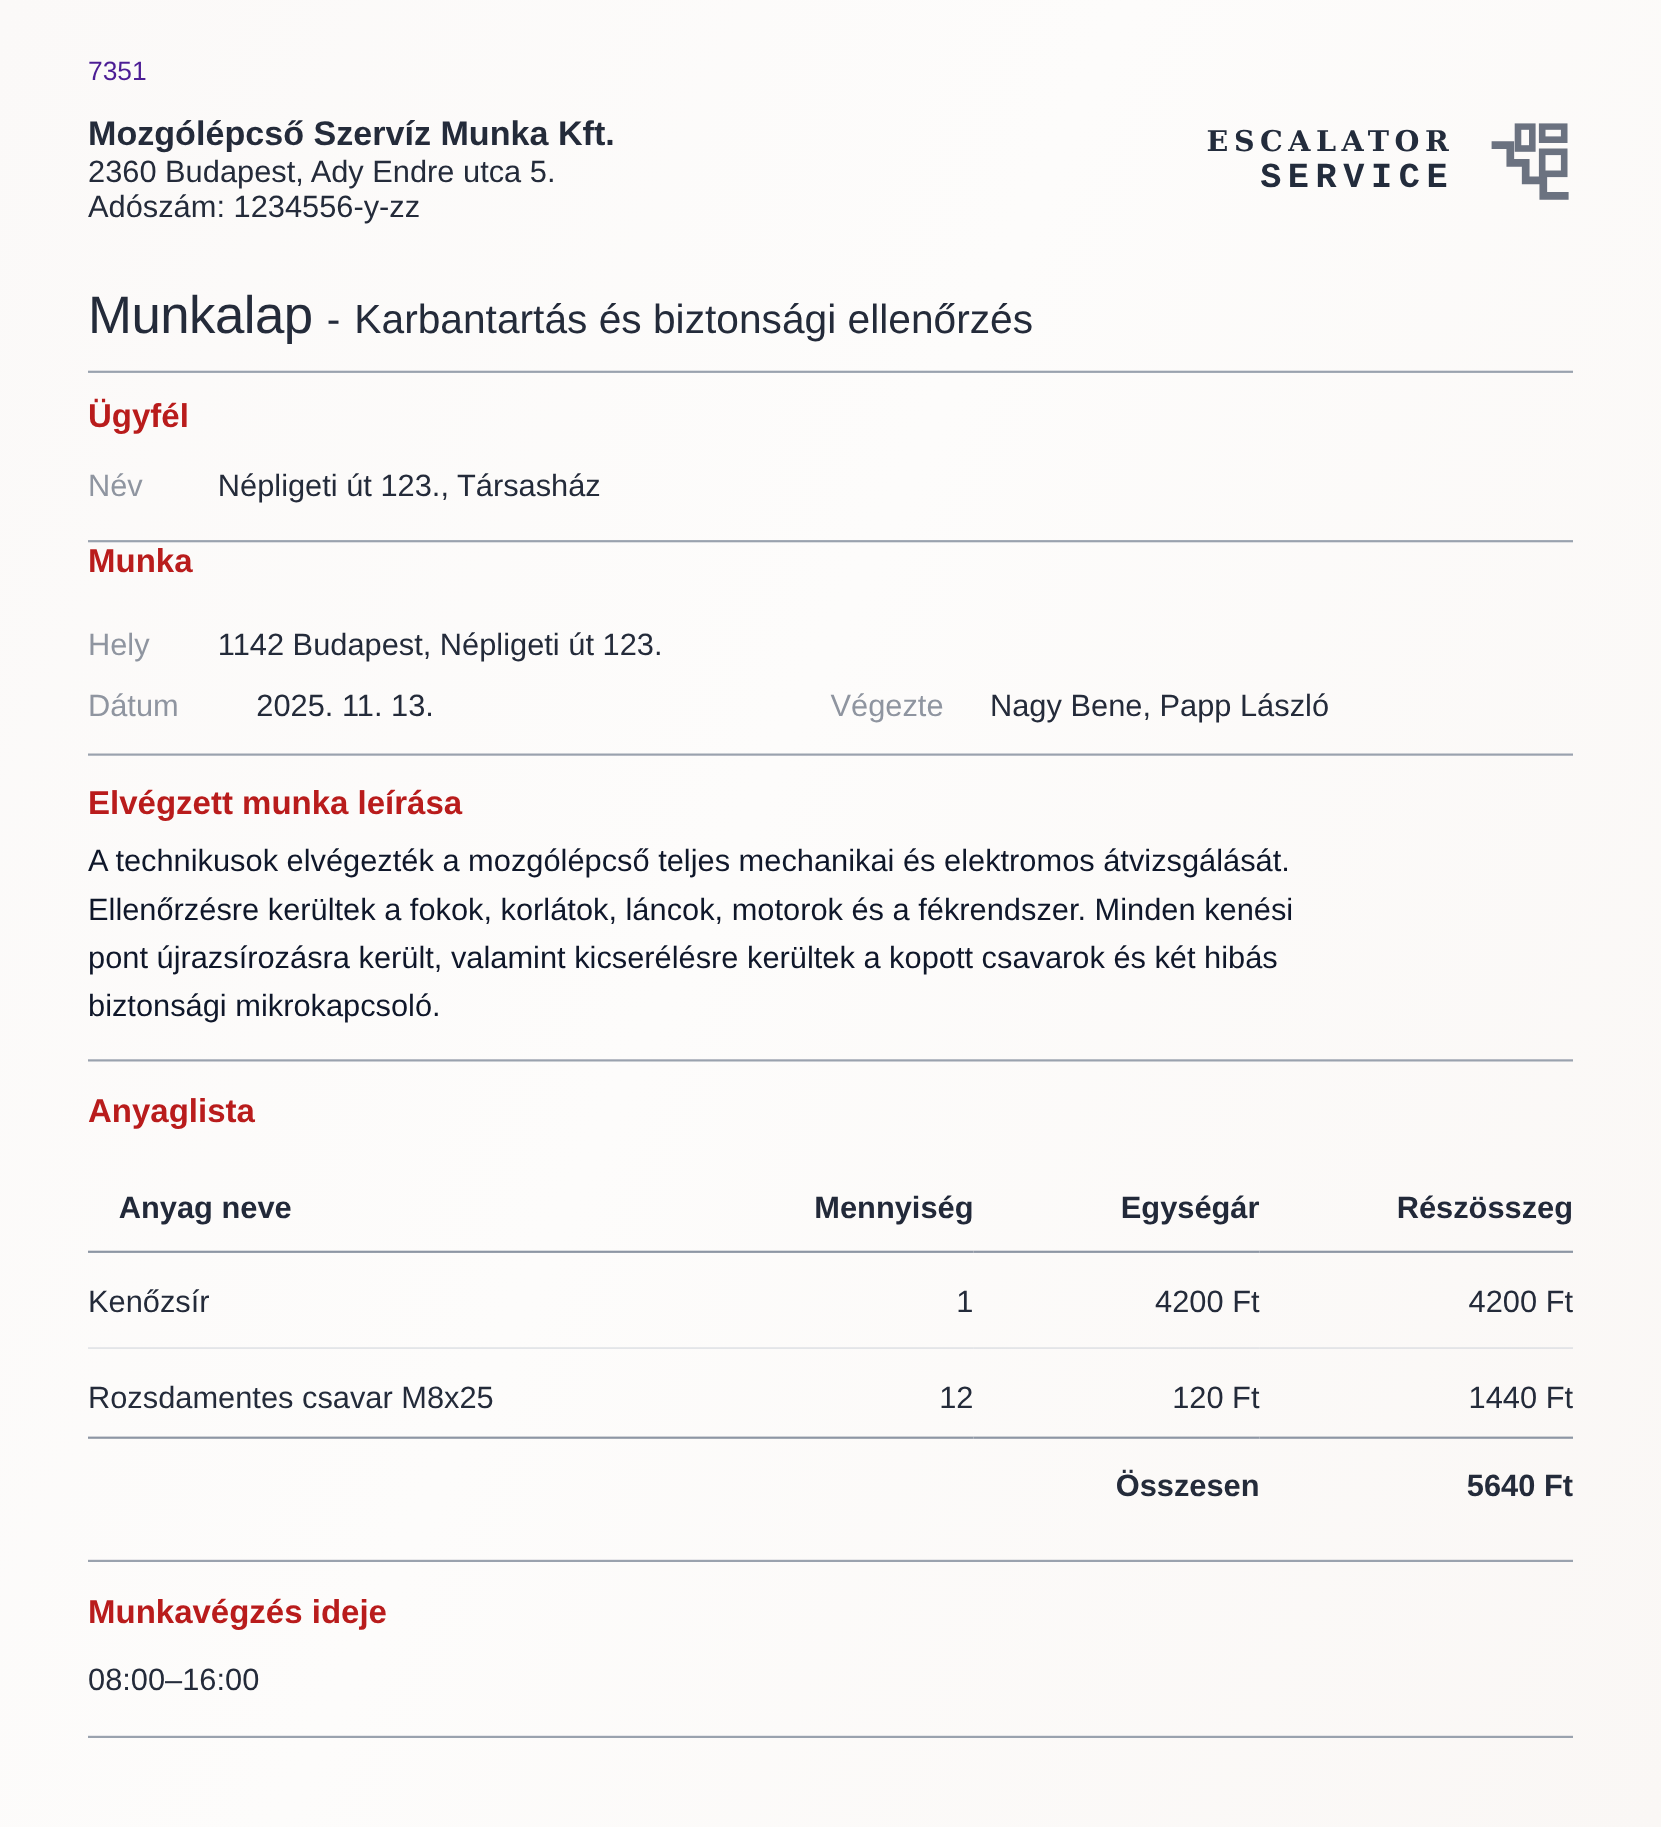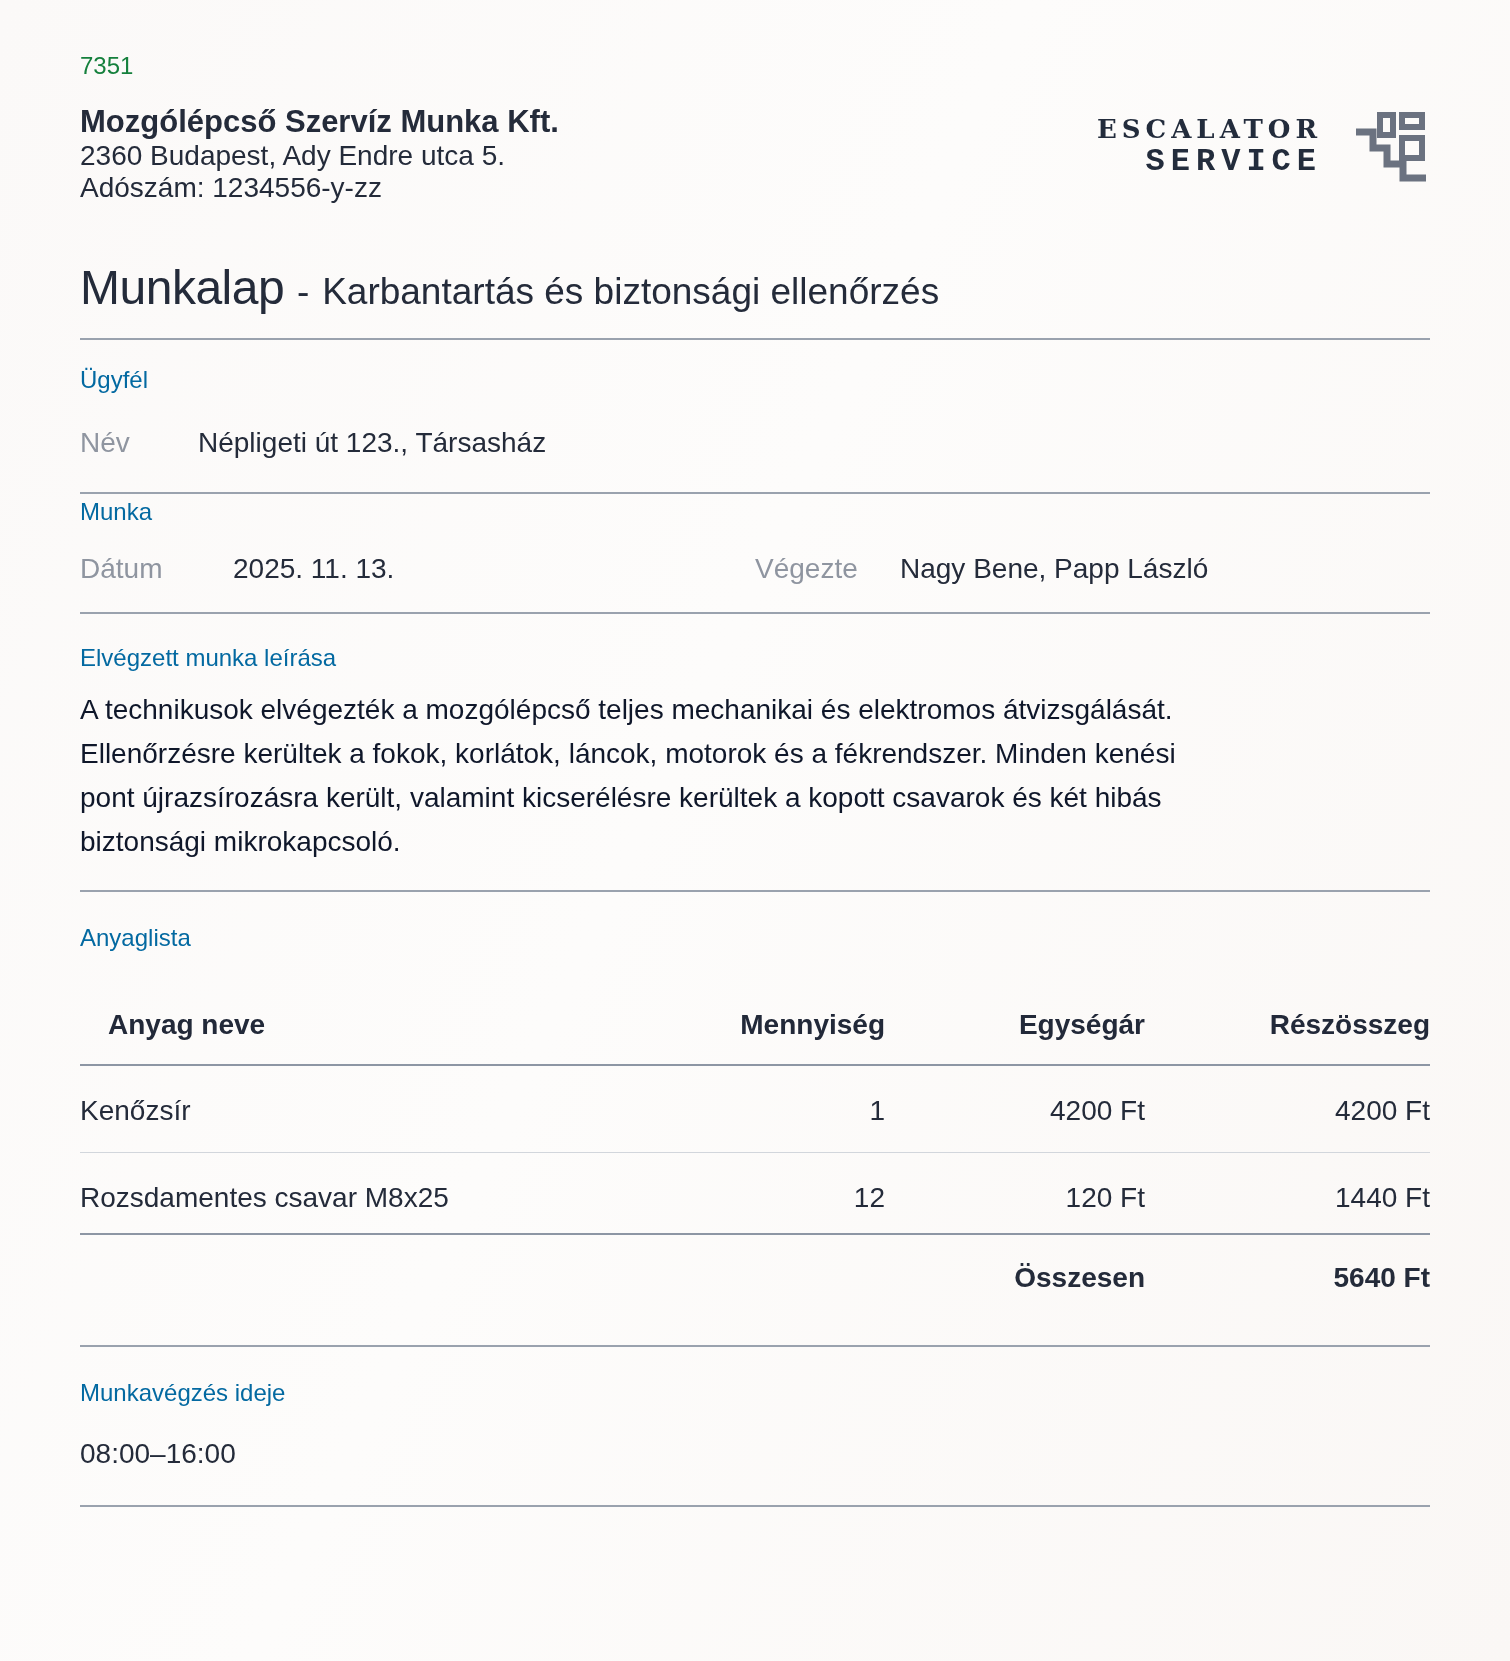--- a/index.html
+++ b/index.html
@@ -7,21 +7,21 @@
   body {
     height: 1661px;
     overflow: hidden;
     background: linear-gradient(115deg, #fbf9f8 0%, #fdfcfb 45%, #faf7f5 100%);
     font-family: "Liberation Sans", sans-serif;
     color: #242b3a;
     font-size: 28px;
   }
   .page { padding: 36px 80px 0 80px; }
 
-  .doc-number { margin-top: 16px; font-size: 24px; line-height: 28px; color: #15803d; }
+  .doc-number { margin-top: 16px; font-size: 24px; line-height: 28px; color: #4c1d95; }
 
   .header-row { margin-top: 24px; display: flex; justify-content: space-between; align-items: flex-start; }
   .company-name { font-size: 31px; line-height: 36px; font-weight: 700; }
   .company-line { font-size: 28px; line-height: 32px; }
 
   .logo { margin-top: 8px; display: flex; align-items: center; gap: 30px; }
   .logo-text { text-align: right; color: #232c3c; font-family: "DejaVu Serif", serif; font-weight: 700; }
   .logo-line1 { font-size: 26px; line-height: 30px; letter-spacing: 5px; }
   .logo-line2 { font-size: 32px; line-height: 36px; letter-spacing: 6px; font-family: Liberation Mono, monospace; }
   .logo-icon svg { display: block; }
@@ -30,21 +30,21 @@
   .title .subtitle, .title .title-sep { font-size: 37px; font-weight: 400; letter-spacing: 0; }
 
   hr { border: none; border-top: 2px solid #9aa2ae; }
   .hr1 { margin-top: 18px; }
   .hr2 { margin-top: 32px; }
   .hr3 { margin-top: 26px; }
   .hr4 { margin-top: 26px; }
   .hr5 { margin-top: 26px; }
   .hr6 { margin-top: 34px; }
 
-  h2 { font-size: 24px; line-height: 36px; font-weight: 400; color: #0369a1; }
+  h2 { font-size: 30px; line-height: 36px; font-weight: 700; color: #b91c1c; }
   .h2-customer { margin-top: 22px; }
   .h2-work { }
   .h2-desc { margin-top: 26px; }
   .h2-materials { margin-top: 28px; }
   .h2-time { margin-top: 28px; }
 
   .field-row { font-size: 28px; line-height: 34px; display: flex; }
   .row-name { margin-top: 28px; align-items: center; }
   .row-place { margin-top: 40px; }
   .row-date { margin-top: 22px; }
@@ -109,20 +109,24 @@
     <div class="field-row row-name">
       <span class="label">Név</span>
       <span>Népligeti út 123., Társasház</span>
     </div>
   </section>
 
   <hr class="hr2">
 
   <section>
     <h2 class="h2-work">Munka</h2>
+    <div class="field-row row-place">
+      <span class="label">Hely</span>
+      <span>1142 Budapest, Népligeti út 123.</span>
+    </div>
     <div class="field-row row-date">
       <span class="pair-left">
         <span class="label">Dátum</span>
         <span>2025. 11. 13.</span>
       </span>
       <span class="pair-right">
         <span class="label-wide">Végezte</span>
         <span>Nagy Bene, Papp László</span>
       </span>
     </div>

